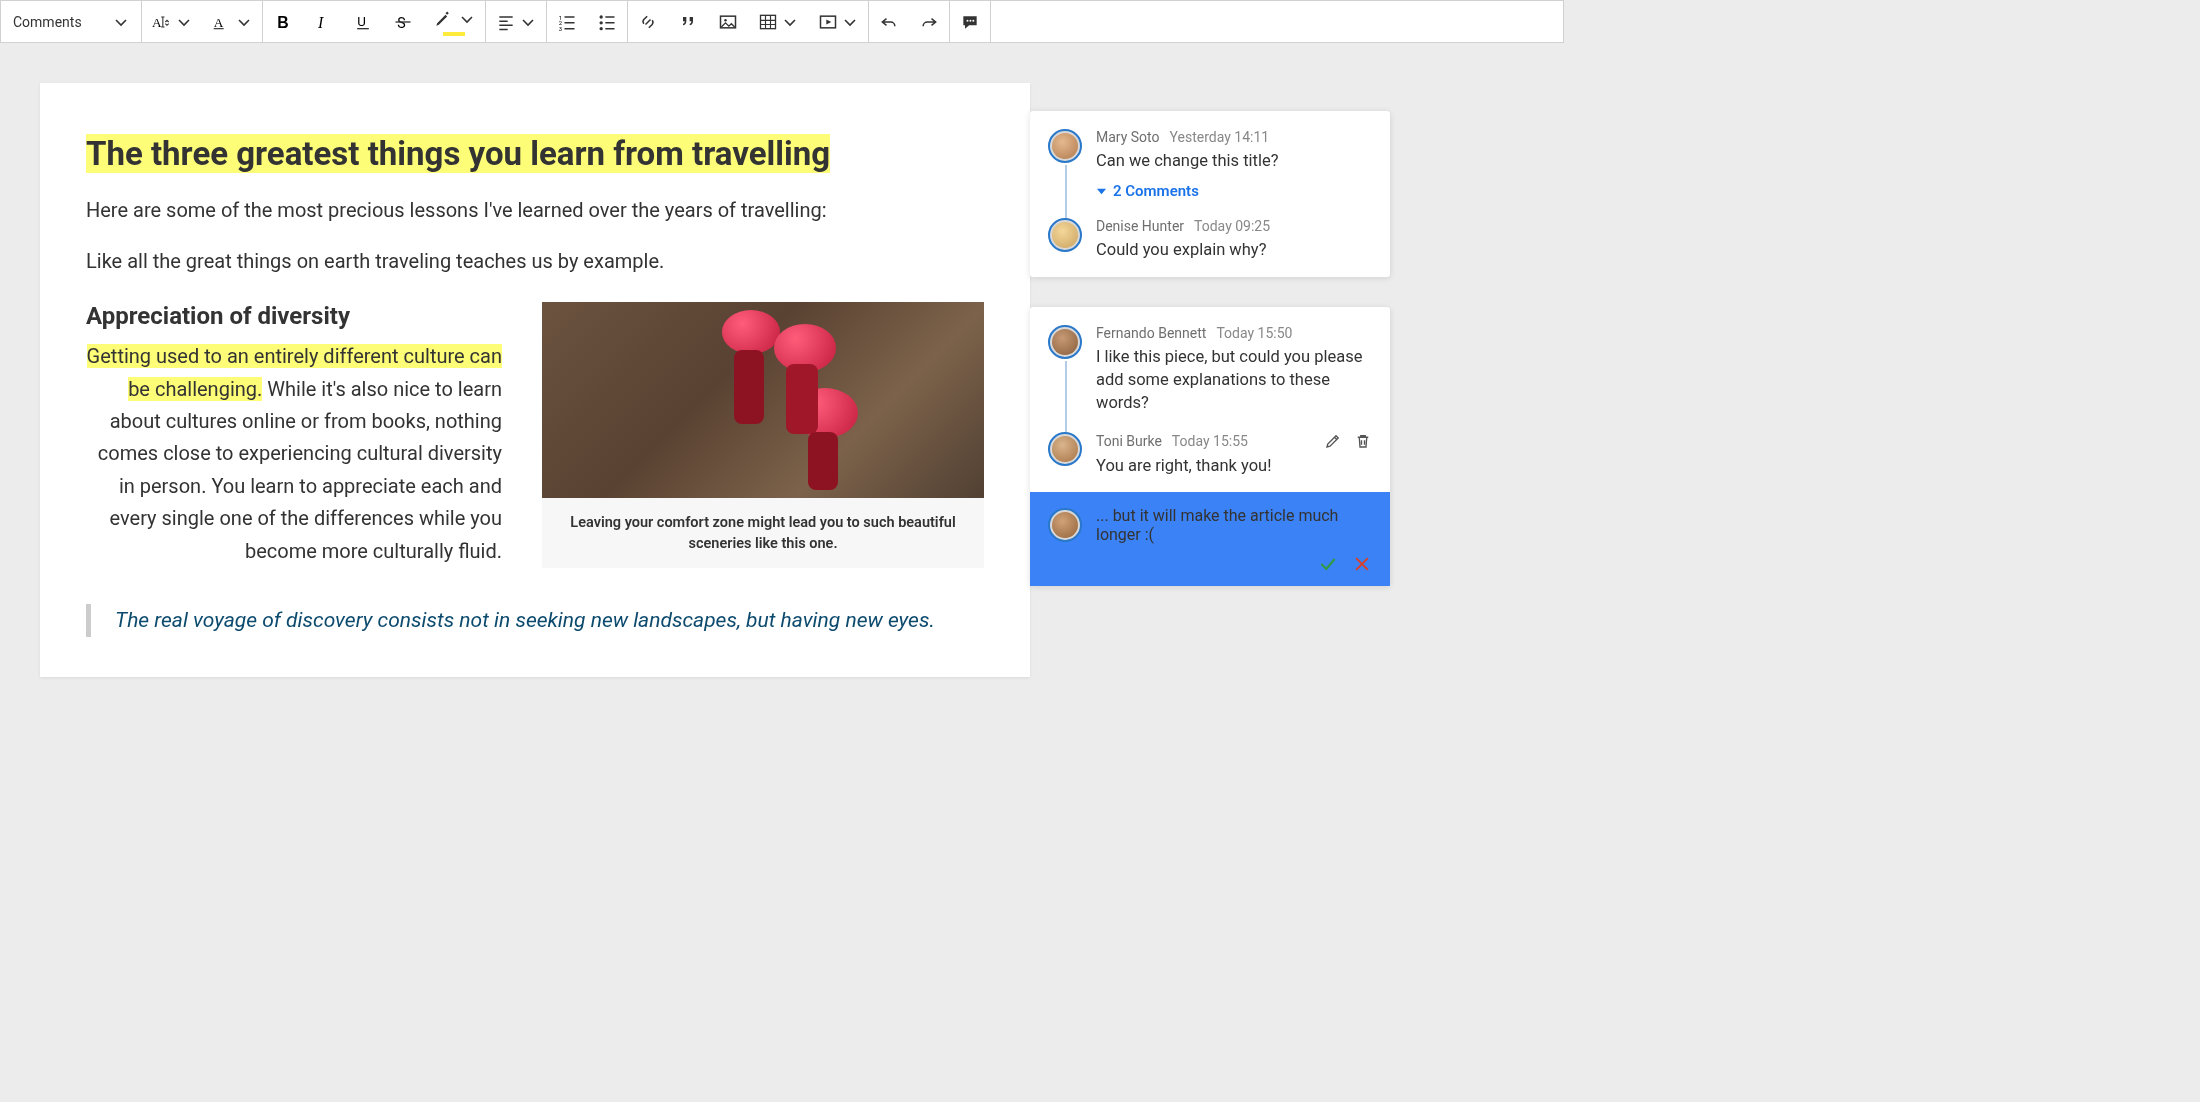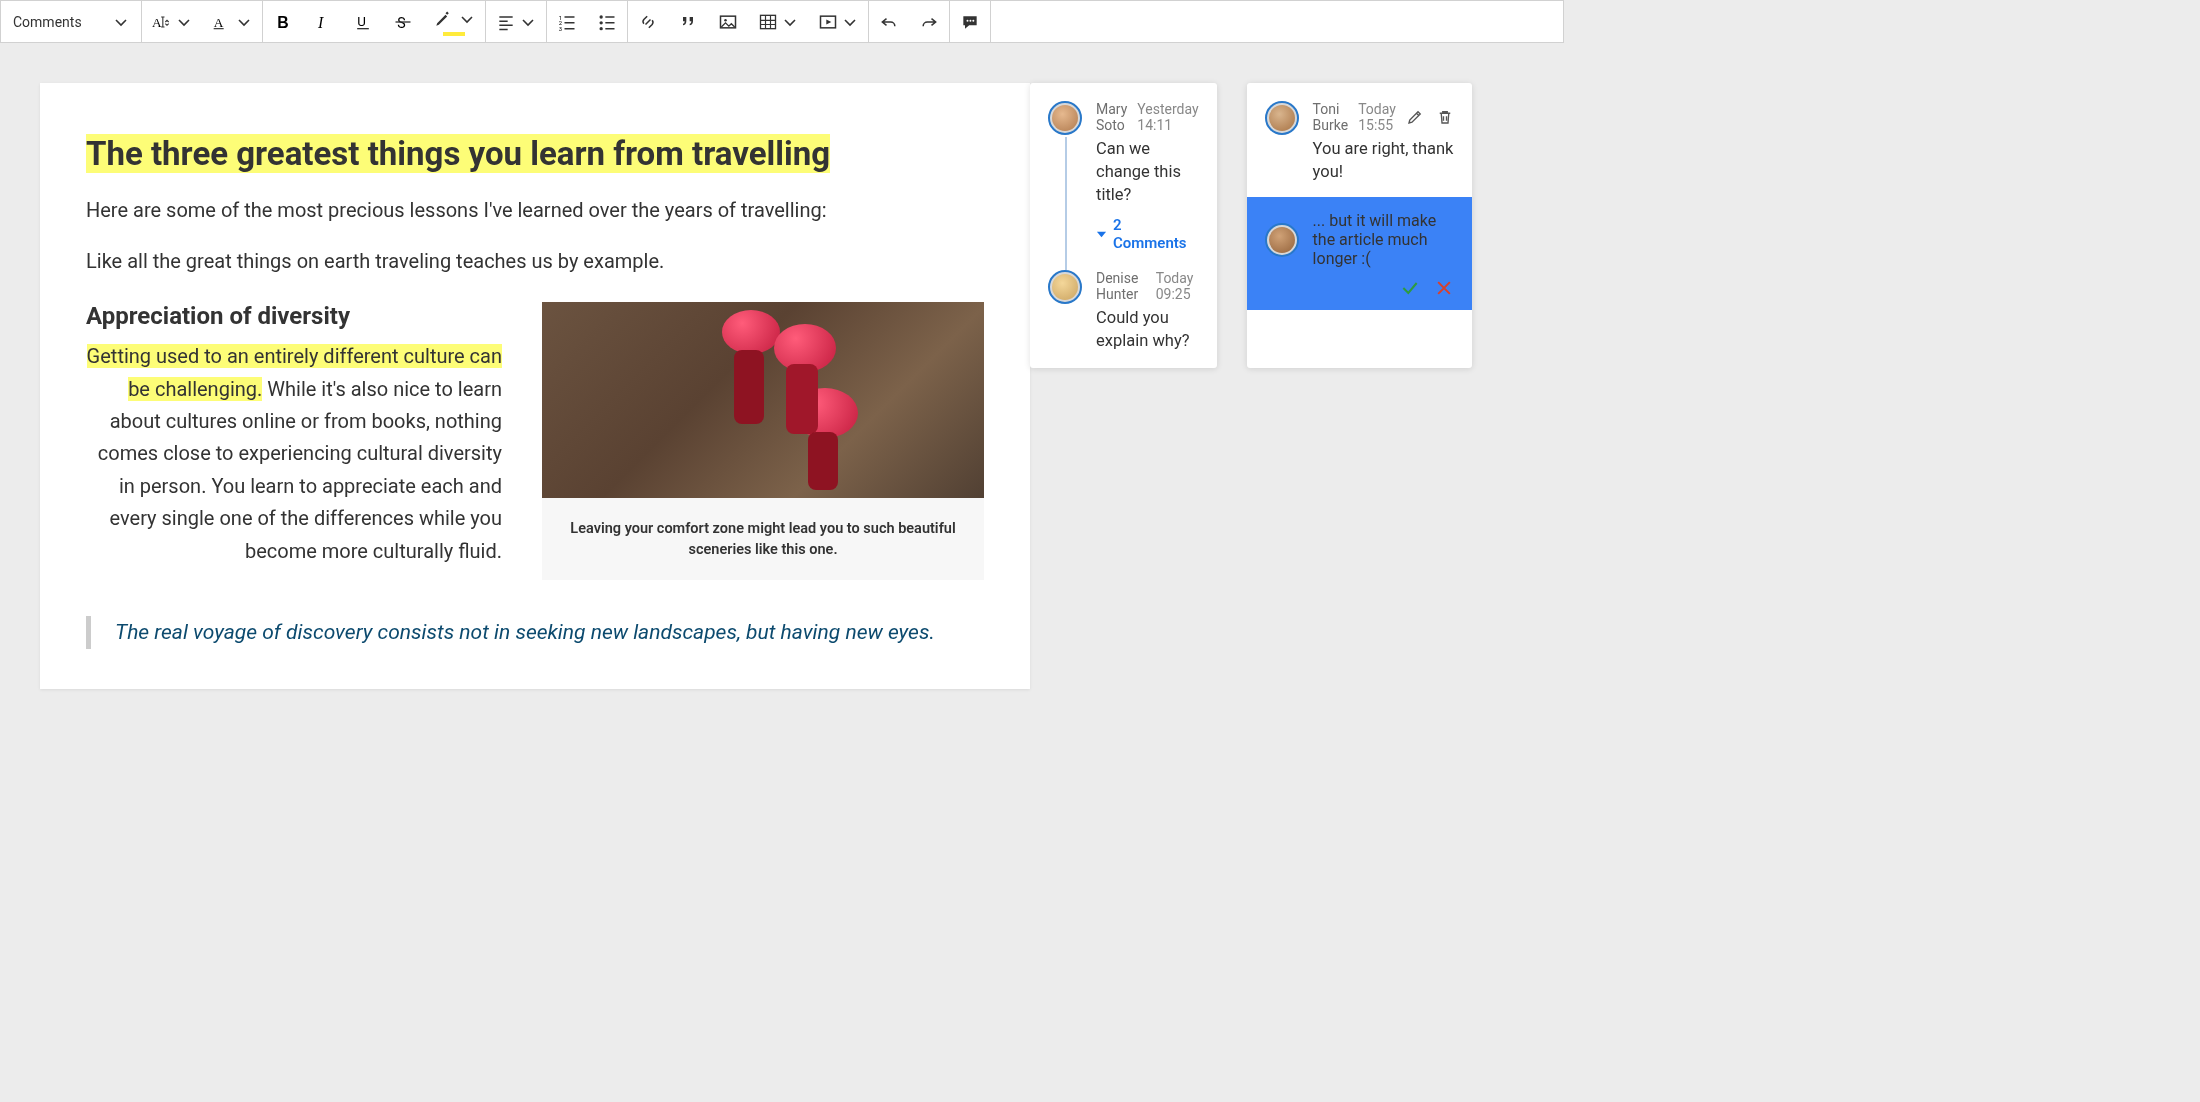--- a/index.html
+++ b/index.html
@@ -104,42 +104,43 @@
     width: 442px; height: 196px;
     background: linear-gradient(135deg,#6b5340 0%, #5a4232 40%, #7c624a 70%, #514033 100%);
     position: relative;
     overflow: hidden;
   }
   .monk { position:absolute; }
   .umbrella { position:absolute; border-radius:50%; background:radial-gradient(circle at 35% 30%, #ff5c7a, #c21b3d); }
   .figure-caption {
     background: #f7f7f7;
     text-align: center;
-    padding: 20px 22px;
+    padding: 14px 22px;
     font-size: 14.5px;
     color: #333;
     font-weight: 600;
     line-height: 1.45;
   }
   .blockquote {
     border-left: 5px solid #ccc;
     padding-left: 24px;
     margin-top: 36px;
     font-size: 21px;
     font-style: italic;
     color: #0c4a6e;
     line-height: 1.55;
   }
 
   
   .comments-col {
     width: 360px;
     display: flex;
-    flex-direction: row;
+    flex-direction: column;
     gap: 30px;
+    margin-top: 28px;
   }
   .comment-card {
     background: #fff;
     border-radius: 3px;
     box-shadow: 0 1px 6px rgba(0,0,0,.12);
     padding: 18px 18px 16px 18px;
   }
   .thread-item {
     display: flex;
     gap: 14px;
@@ -435,20 +436,33 @@
           <div class="c-meta">
             <span class="c-author">Denise Hunter</span>
             <span class="c-time">Today 09:25</span>
           </div>
           <div class="c-text">Could you explain why?</div>
         </div>
       </div>
     </div>
 
     <div class="comment-card">
+      <div class="thread-item">
+        <div class="thread-line"></div>
+        <div class="avatar">
+            <div class="avatar-inner" style="background:radial-gradient(circle at 40% 35%,#c79a75,#8a5d3b)"></div>
+          </div>
+        <div class="c-body">
+          <div class="c-meta">
+            <span class="c-author">Fernando Bennett</span>
+            <span class="c-time">Today 15:50</span>
+          </div>
+          <div class="c-text">I like this piece, but could you please add some explanations to these words?</div>
+        </div>
+      </div>
       <div class="thread-item">
         <div class="avatar">
             <div class="avatar-inner" style="background:radial-gradient(circle at 40% 35%,#d9b58e,#a77243)"></div>
           </div>
         <div class="c-body">
           <div class="c-meta">
             <span class="c-author">Toni Burke</span>
             <span class="c-time">Today 15:55</span>
             <span class="c-actions">
               <span>

